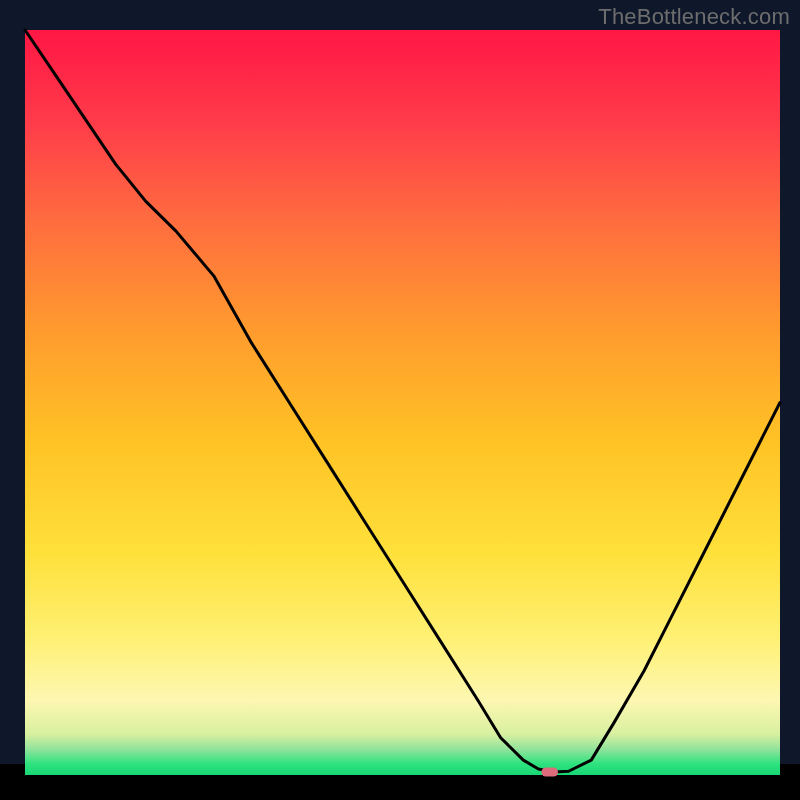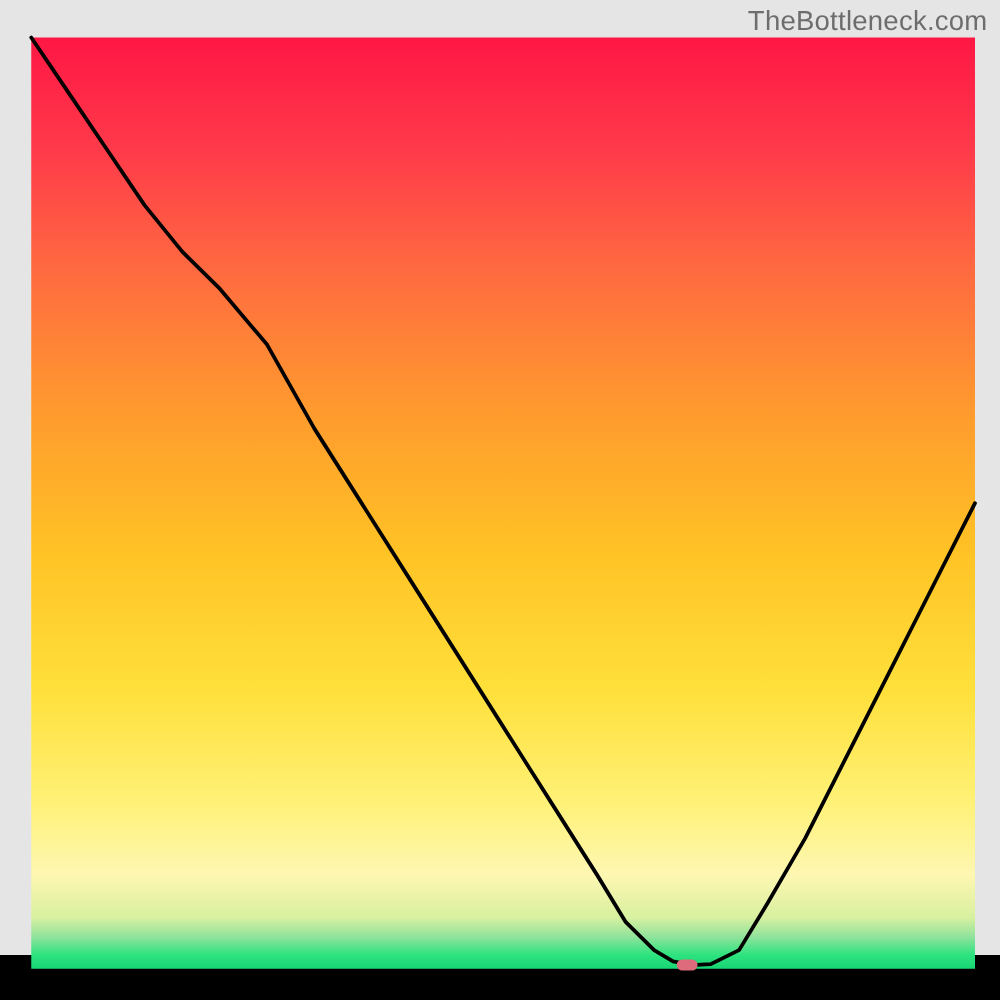--- a/index.html
+++ b/index.html
@@ -7,21 +7,21 @@
     padding: 0;
     width: 800px;
     height: 800px;
     background: #000;
     font-family: Arial, Helvetica, sans-serif;
   }
   .chart-container {
     position: relative;
     width: 800px;
     height: 764px;
-    background: #e5e5e5;
+    background: #0f172a;
   }
   .watermark {
     position: absolute;
     top: 4px;
     right: 10px;
     color: #6d6d6d;
     font-size: 22px;
     font-weight: 500;
     letter-spacing: 0.2px;
     z-index: 10;

